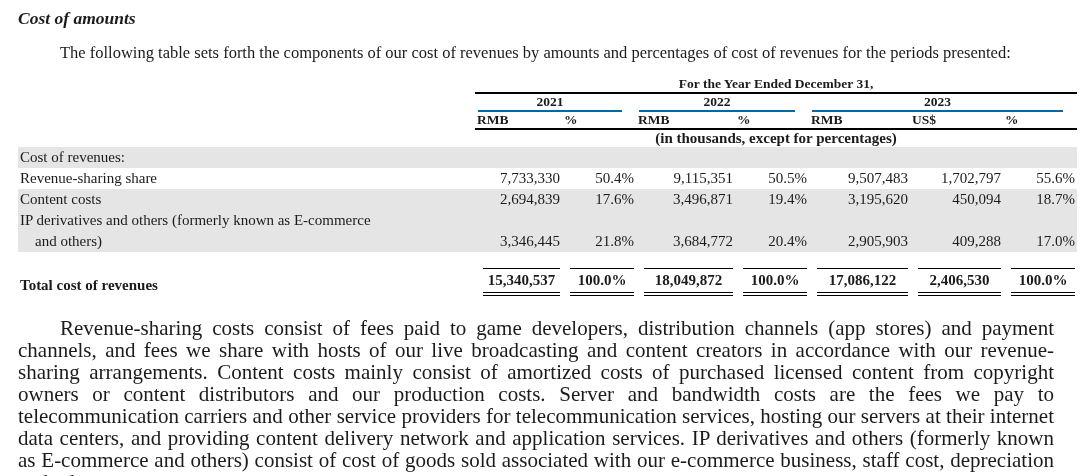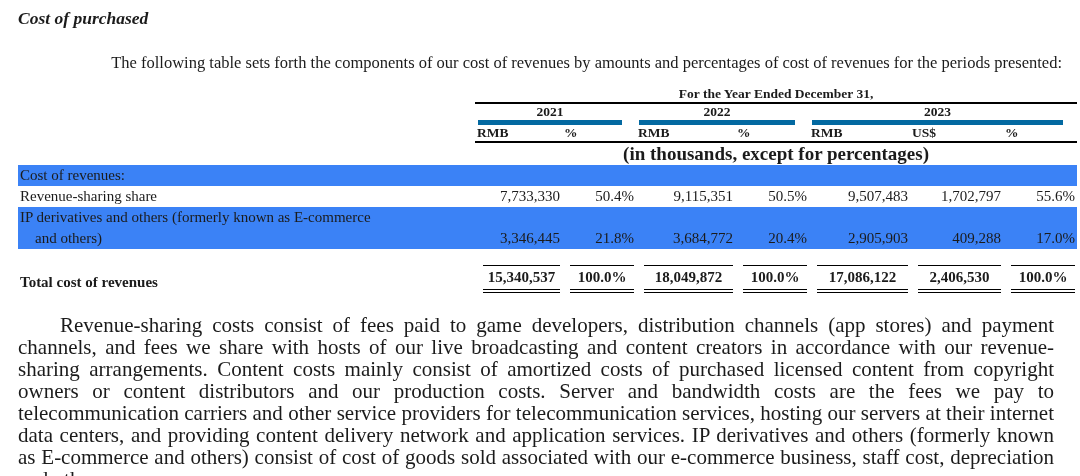--- a/index.html
+++ b/index.html
@@ -6,58 +6,58 @@
   body{
     width:1080px;height:476px;overflow:hidden;
     font-family:"Liberation Serif","DejaVu Serif",serif;
     color:#1b1b1b;
   }
   .page{padding:6px 18px 0 18px;}
   .section-title{
     font-size:17.5px;font-weight:bold;font-style:italic;margin:2px 0 0 0;
   }
   .intro{
-    margin:23px 0 0 0;font-size:16.5px;line-height:21px;text-indent:42px;text-align:right;
+    margin:13px 0 0 0;font-size:16.5px;line-height:21px;text-indent:42px;
   }
   
   table.cor{
     border-collapse:collapse;table-layout:fixed;width:1059px;margin-top:13px;
     font-size:15px;
   }
   table.cor th,table.cor td{padding:0 2px;font-weight:normal;vertical-align:bottom;}
   table.cor thead{font-size:13.5px;}
   table.cor thead th{font-weight:bold;white-space:nowrap;}
   tr.period-row th{border-bottom:2px solid #000;text-align:center;height:16px;}
   tr.years-row th{height:16px;padding:0;}
-  .year-rule{border-bottom:5px solid #0369a1;text-align:center;margin:0 14px 0 3px;}
+  .year-rule{border-bottom:2px solid #0369a1;text-align:center;margin:0 14px 0 3px;}
   tr.subhead-row th{border-bottom:2px solid #000;text-align:left;height:16px;}
-  tr.note-row th{text-align:center;height:15px;font-size:19px;}
+  tr.note-row th{text-align:center;height:15px;font-size:15px;}
   tbody td{line-height:21px;white-space:nowrap;}
   td.num{text-align:right;}
-  tr.hl{background:#3b82f6;margin-left:12px;}
+  tr.hl{background:#e5e5e5;margin-left:12px;}
   td.sect{font-weight:bold;height:20px;}
   td.lbl{padding-left:35px;}
   .lbl-cont{display:inline-block;padding-left:15px;}
   tr.total-row td{font-weight:bold;padding-top:16px;padding-bottom:3px;}
   .total-rule{
     border-top:1.5px solid #000;border-bottom:4px double #000;
     margin-left:6px;padding:1px 0 1px 0;text-align:center;
   }
   
   .footer-para{
     margin:18px 8px 0 0;font-size:21px;line-height:22px;
     text-align:justify;text-indent:42px;
   }
 </style>
 </head>
 <body>
 
 <div class="page">
 
-  <h1 class="section-title">Cost of purchased</h1>
+  <h1 class="section-title">Cost of amounts</h1>
 
   <p class="intro">The following table sets forth the components of our cost of revenues by amounts and percentages of cost of revenues for the periods presented:</p>
 
   <table class="cor">
     <colgroup>
       <col style="width:457px">
         <col style="width:87px">
         <col style="width:74px">
       <col style="width:99px">
         <col style="width:74px">
@@ -106,20 +106,30 @@
         <td class="lbl">Revenue-sharing share</td>
         <td class="num">7,733,330</td>
         <td class="num">50.4%</td>
         <td class="num">9,115,351</td>
         <td class="num">50.5%</td>
         <td class="num">9,507,483</td>
         <td class="num">1,702,797</td>
         <td class="num">55.6%</td>
       </tr>
 
+      <tr class="hl">
+        <td class="lbl">Content costs</td>
+        <td class="num">2,694,839</td>
+        <td class="num">17.6%</td>
+        <td class="num">3,496,871</td>
+        <td class="num">19.4%</td>
+        <td class="num">3,195,620</td>
+        <td class="num">450,094</td>
+        <td class="num">18.7%</td>
+      </tr>
 
 
       <tr class="hl">
         <td class="lbl">
           <span>IP derivatives and others (formerly known as E-commerce</span><br>
           <span class="lbl-cont">and others)</span>
         </td>
         <td class="num">3,346,445</td>
         <td class="num">21.8%</td>
         <td class="num">3,684,772</td>

